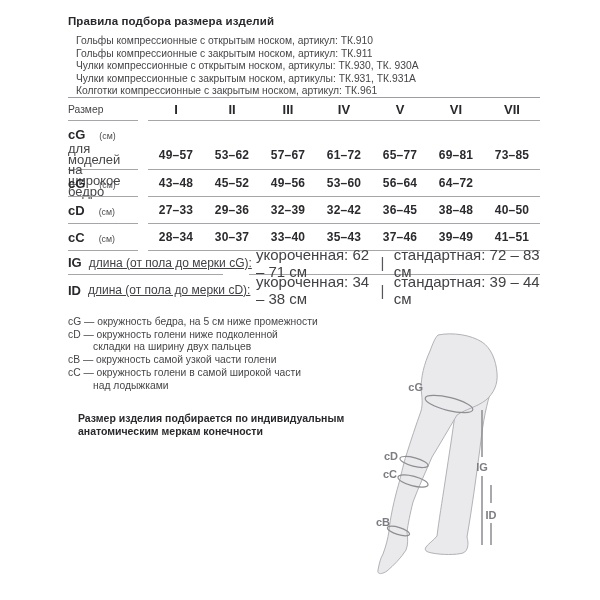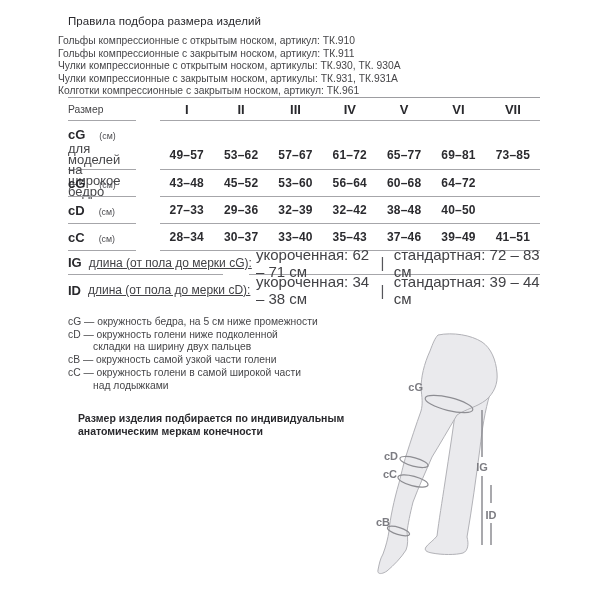--- a/index.html
+++ b/index.html
@@ -1,24 +1,24 @@
 <!DOCTYPE html>
 <html><head>
 <meta charset="utf-8">
 <style>
   html,body{margin:0;padding:0;background:#ffffff;}
   .page{
     position:relative;width:600px;height:600px;background:#ffffff;overflow:hidden;
     font-family:"Liberation Sans","DejaVu Sans",sans-serif;color:#424246;
   }
-  .title{position:absolute;left:68px;top:15px;font-size:11.5px;font-weight:normal;color:#29292d;letter-spacing:0.1px;}
-  .articles{position:absolute;left:58px;top:35px;font-size:10.3px;line-height:12.6px;color:#464649;}
+  .title{position:absolute;left:68px;top:15px;font-size:11.5px;font-weight:bold;color:#29292d;letter-spacing:0.1px;}
+  .articles{position:absolute;left:76px;top:35px;font-size:10.3px;line-height:12.6px;color:#464649;}
 
   .table{position:absolute;left:68px;top:97px;width:472px;border-top:1px solid #9d9da1;}
-  .t-row{display:flex;gap:7px;}
+  .t-row{display:flex;}
   .h-header{height:23px;}
   .h-big{height:49px;}
   .h-std{height:27px;}
   .t-left{width:70px;border-bottom:1px solid #a6a6aa;display:flex;align-items:center;}
   .t-left.big{display:block;padding-top:4px;}
   .t-gap{width:10px;}
   .t-right{width:392px;border-bottom:1px solid #a6a6aa;display:grid;grid-template-columns:repeat(7,1fr);}
   .size-label{font-size:10.3px;color:#464649;}
   .size-cell{display:flex;align-items:center;justify-content:center;font-weight:bold;font-size:13px;color:#29292d;}
   .val-cell{display:flex;align-items:center;justify-content:center;font-weight:bold;font-size:12px;color:#2b2b2f;letter-spacing:0.2px;}
@@ -96,36 +96,37 @@
           </div>
         </div>
         <div class="t-row h-std">
           <div class="t-left">
             <div><span class="m-label">cG</span><span class="m-unit">(см)</span></div>
           </div>
           <div class="t-gap"></div>
           <div class="t-right">
             <div class="val-cell">43–48</div>
             <div class="val-cell">45–52</div>
+            <div class="val-cell">49–56</div>
             <div class="val-cell">53–60</div>
             <div class="val-cell">56–64</div>
-            <div class="val-cell">60–68</div>
             <div class="val-cell">64–72</div>
           </div>
         </div>
         <div class="t-row h-std">
           <div class="t-left">
             <div><span class="m-label">cD</span><span class="m-unit">(см)</span></div>
           </div>
           <div class="t-gap"></div>
           <div class="t-right">
             <div class="val-cell">27–33</div>
             <div class="val-cell">29–36</div>
             <div class="val-cell">32–39</div>
             <div class="val-cell">32–42</div>
+            <div class="val-cell">36–45</div>
             <div class="val-cell">38–48</div>
             <div class="val-cell">40–50</div>
           </div>
         </div>
         <div class="t-row h-std">
           <div class="t-left">
             <div><span class="m-label">cC</span><span class="m-unit">(см)</span></div>
           </div>
           <div class="t-gap"></div>
           <div class="t-right">

